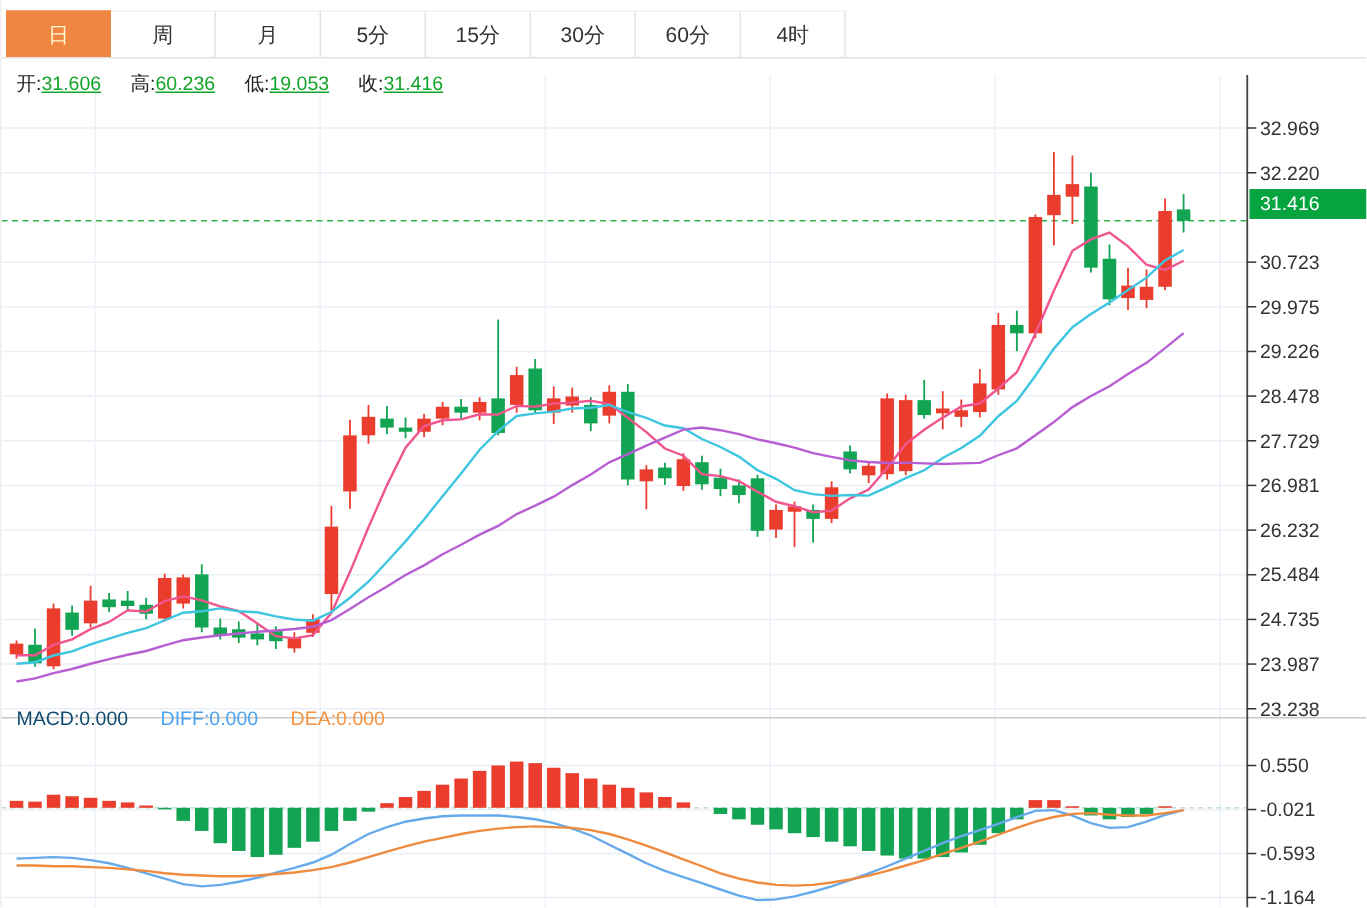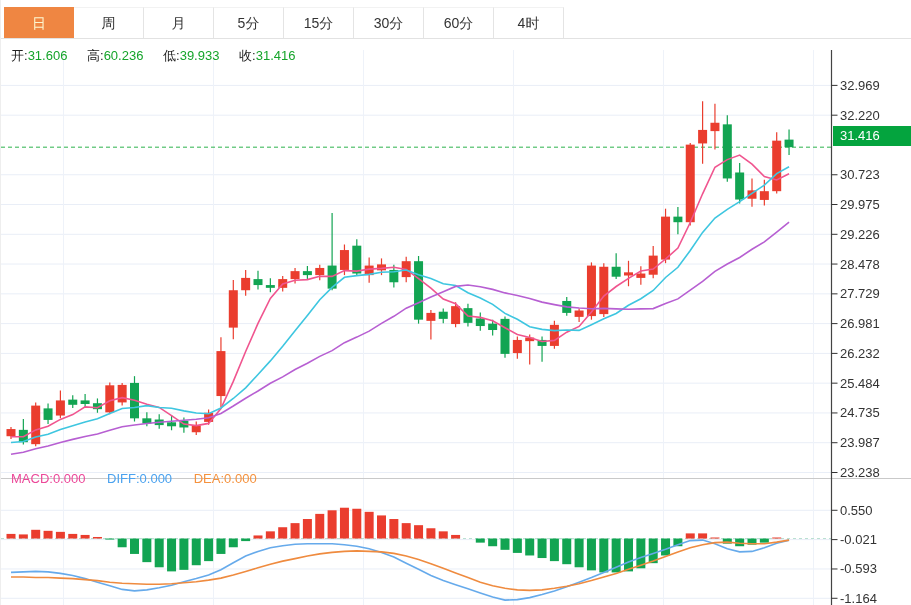--- a/index.html
+++ b/index.html
@@ -24,26 +24,26 @@
   .tab.active { background:#ef8642; color:#fdf6cf; border-color:#ef8642; }
   
   .chart-wrap { position:absolute; left:0; top:50px; width:911px; height:566px; }
   svg text.axis-label { font:13px "Liberation Sans", sans-serif; fill:#333; }
   
   .overlay-row { position:absolute; left:10px; font-size:13px; white-space:nowrap; letter-spacing:0; }
   .row-quote { top:47px; }
   .row-ma { top:67px; }
   .row-macd { top:471px; }
   .lbl { color:#222; }
-  .val-green { color:#15a42a; }
+  .val-green { color:#15a42a;text-decoration:underline; }
   .pair { margin-right:16px; }
   .ma5 { color:#f0558f; margin-right:18px; }
   .ma10 { color:#3ec6e0; margin-right:18px; }
   .ma20 { color:#b75fd2; }
-  .macd-l { color:#ec4899; margin-right:18px; }
+  .macd-l { color:#0c4a6e; margin-right:18px; }
   .diff-l { color:#4aa2ef; margin-right:18px; }
   .dea-l { color:#f5923e;text-align:right; }
   
   .price-tag {
     position:absolute; left:832px; top:126px; width:79px; height:20px;
     background:#04a43e; color:#fff; font-size:13px; line-height:20px;
     padding-left:7px;
   }
 </style>
 </head>
@@ -320,21 +320,21 @@
         <line x1="830.5" y1="557.97448" x2="836.5" y2="557.97448" stroke="#333" stroke-width="1"></line>
         <text x="839" y="562.47448" class="axis-label">-0.593</text>
         <line x1="830.5" y1="587.28962" x2="836.5" y2="587.28962" stroke="#333" stroke-width="1"></line>
         <text x="839" y="591.78962" class="axis-label">-1.164</text>
       </svg>
   </div>
 
   <div class="overlay-row row-quote">
     <span class="pair"><span class="lbl">开:</span><span class="val-green">31.606</span></span>
     <span class="pair"><span class="lbl">高:</span><span class="val-green">60.236</span></span>
-    <span class="pair"><span class="lbl">低:</span><span class="val-green">39.933</span></span>
+    <span class="pair"><span class="lbl">低:</span><span class="val-green">19.053</span></span>
     <span class="pair"><span class="lbl">收:</span><span class="val-green">31.416</span></span>
   </div>
 
 
   <div class="overlay-row row-macd">
     <span class="macd-l"><span>MACD:</span><span>0.000</span></span>
     <span class="diff-l"><span>DIFF:</span><span>0.000</span></span>
     <span class="dea-l"><span>DEA:</span><span>0.000</span></span>
   </div>
 

